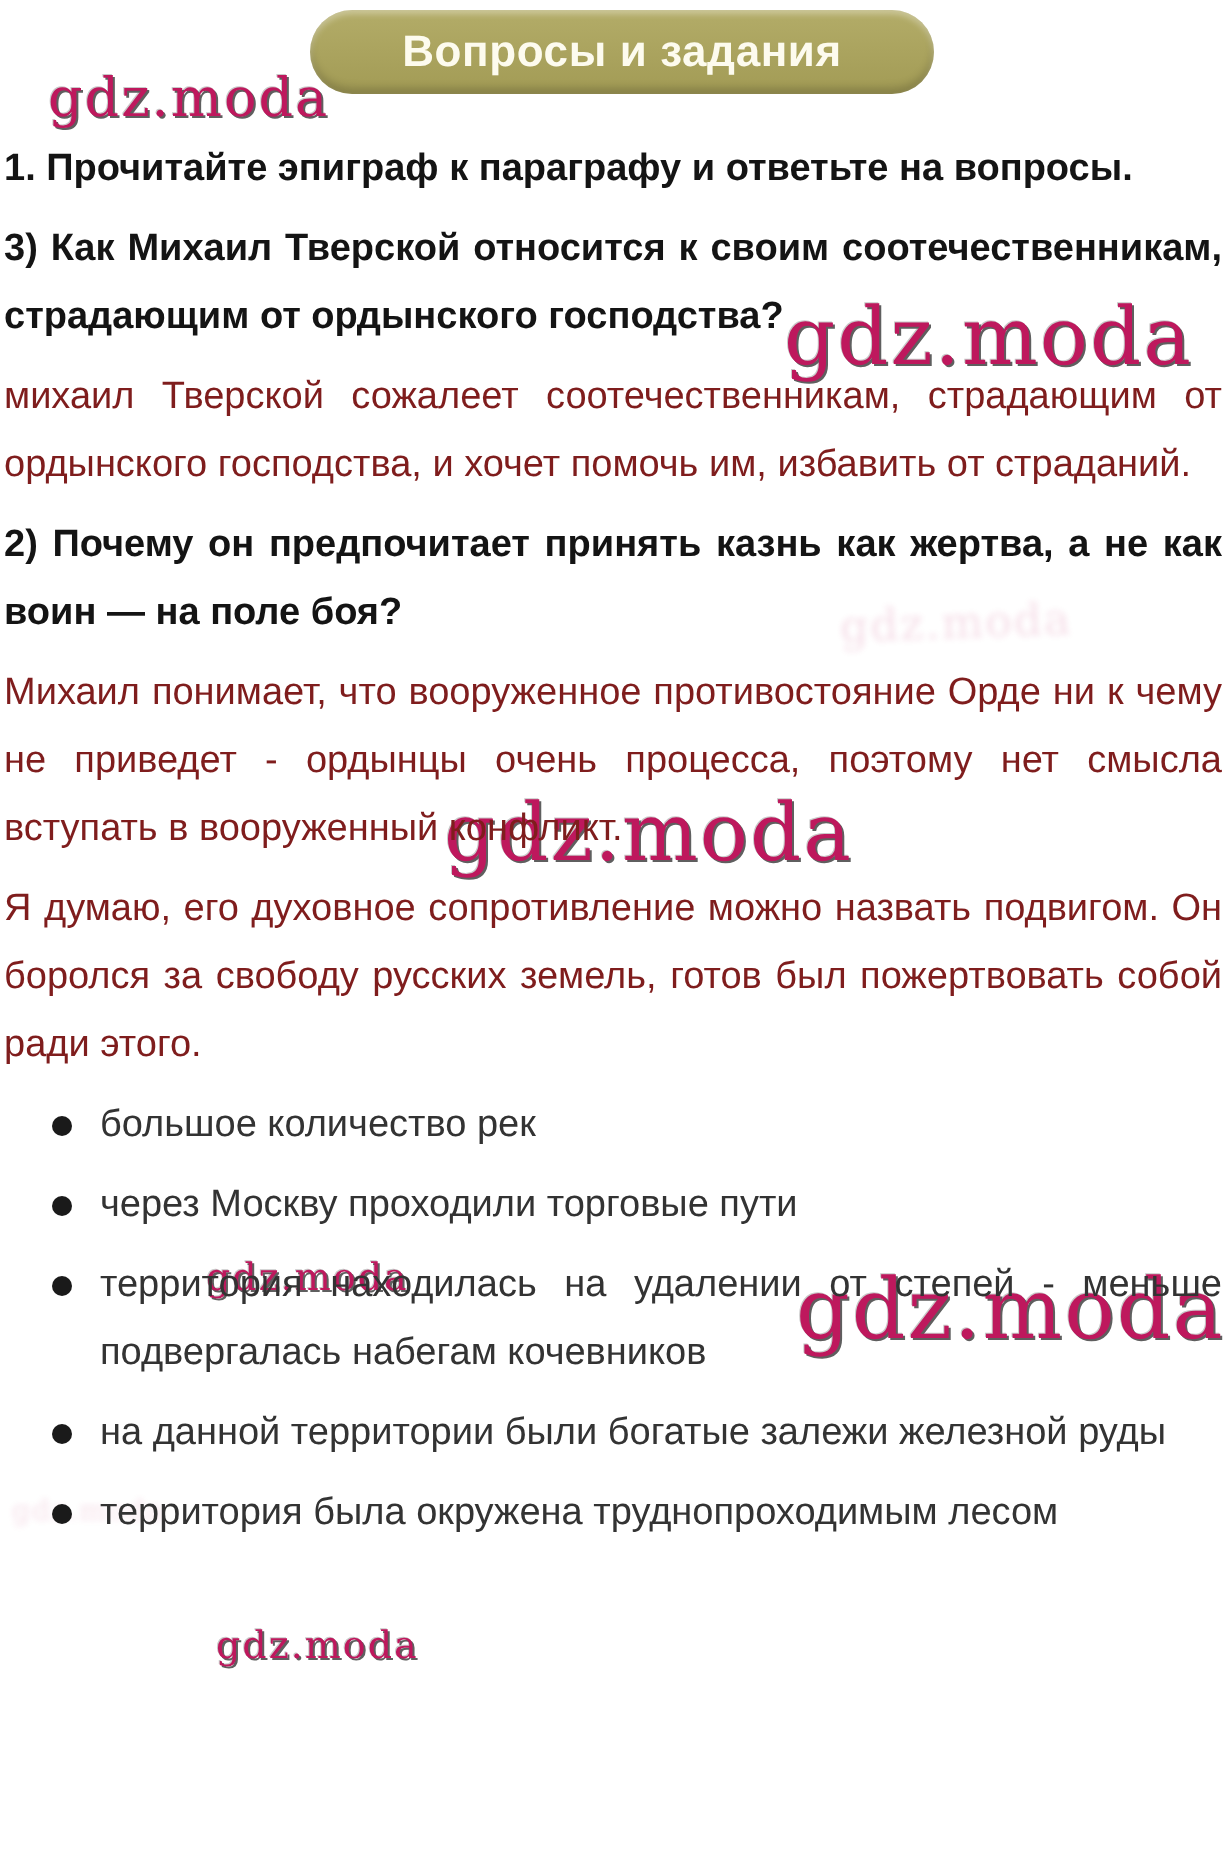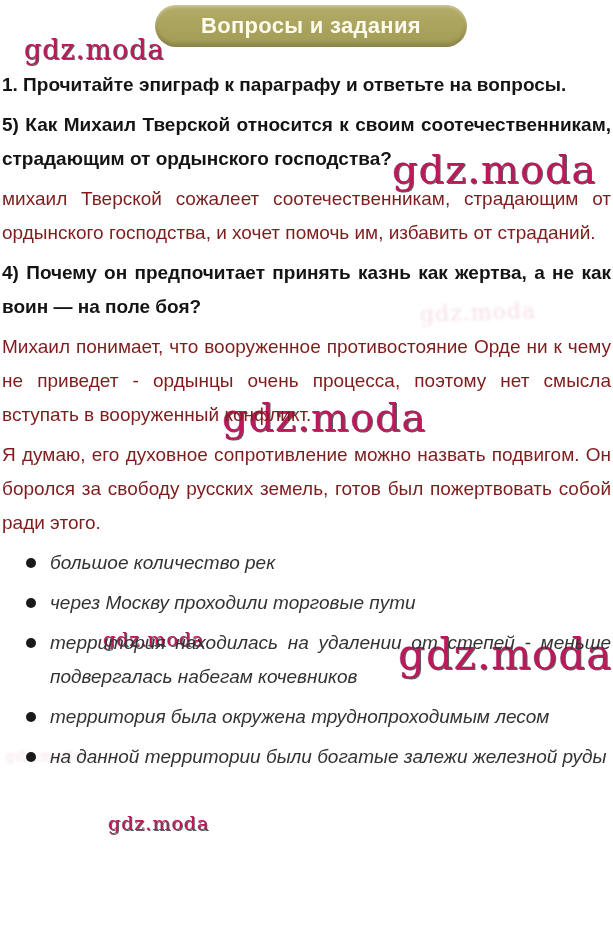--- a/index.html
+++ b/index.html
@@ -29,21 +29,21 @@
   ul.bullets{list-style:none;margin:6px 0 0 0;padding:0;}
   ul.bullets li{
     display:flex;align-items:flex-start;
     margin:0 0 6px 0;padding-left:24px;
     font-size:19px;line-height:34px;color:#333333;text-align:justify;
   }
   ul.bullets .dot{
     flex:0 0 10px;width:10px;height:10px;border-radius:50%;
     background:#1a1a1a;margin:12px 14px 0 0;
   }
-  ul.bullets .li-text{flex:1;font-style:italic;}
+  ul.bullets .li-text{flex:1;}
 
   .wm{
     position:absolute;
     font-family:"DejaVu Serif", serif;font-weight:normal;
     color:#be185d;letter-spacing:1px;white-space:nowrap;
     text-shadow:1px 1px 0 #5f5f5f, -0.5px -0.5px 0 #c9c9c9;
     pointer-events:none;
   }
   .wm-top-left{left:24px;top:34px;font-size:27px;}
   .wm-q1{left:392px;top:146px;font-size:40px;}
@@ -68,43 +68,43 @@
   <span class="wm wm-q1">gdz.moda</span>
   <span class="wm wm-faint wm-faint-1">gdz.moda</span>
   <span class="wm wm-center">gdz.moda</span>
   <span class="wm wm-small-1">gdz.moda</span>
   <span class="wm wm-large-2">gdz.moda</span>
   <span class="wm wm-faint wm-faint-2">gdz.moda</span>
   <span class="wm wm-small-2">gdz.moda</span>
 
   <div class="content">
     <p class="b">1. Прочитайте эпиграф к параграфу и ответьте на вопросы.</p>
-    <p class="b">5) Как Михаил Тверской относится к своим соотечественникам, страдающим от ордынского господства?</p>
+    <p class="b">3) Как Михаил Тверской относится к своим соотечественникам, страдающим от ордынского господства?</p>
     <p class="r">михаил Тверской сожалеет соотечественникам, страдающим от ордынского господства, и хочет помочь им, избавить от страданий.</p>
-    <p class="b">4) Почему он предпочитает принять казнь как жертва, а не как воин — на поле боя?</p>
+    <p class="b">2) Почему он предпочитает принять казнь как жертва, а не как воин — на поле боя?</p>
     <p class="r">Михаил понимает, что вооруженное противостояние Орде ни к чему не приведет - ордынцы очень процесса, поэтому нет смысла вступать в вооруженный конфликт.</p>
     <p class="r">Я думаю, его духовное сопротивление можно назвать подвигом. Он боролся за свободу русских земель, готов был пожертвовать собой ради этого.</p>
 
     <ul class="bullets">
       <li>
         <span class="dot"></span>
         <span class="li-text">большое количество рек</span>
       </li>
       <li>
         <span class="dot"></span>
         <span class="li-text">через Москву проходили торговые пути</span>
       </li>
       <li>
         <span class="dot"></span>
         <span class="li-text">территория находилась на удалении от степей - меньше подвергалась набегам кочевников</span>
       </li>
       <li>
         <span class="dot"></span>
-        <span class="li-text">территория была окружена труднопроходимым лесом</span>
+        <span class="li-text">на данной территории были богатые залежи железной руды</span>
       </li>
       <li>
         <span class="dot"></span>
-        <span class="li-text">на данной территории были богатые залежи железной руды</span>
+        <span class="li-text">территория была окружена труднопроходимым лесом</span>
       </li>
     </ul>
   </div>
 
 </div>
 
 </body></html>

